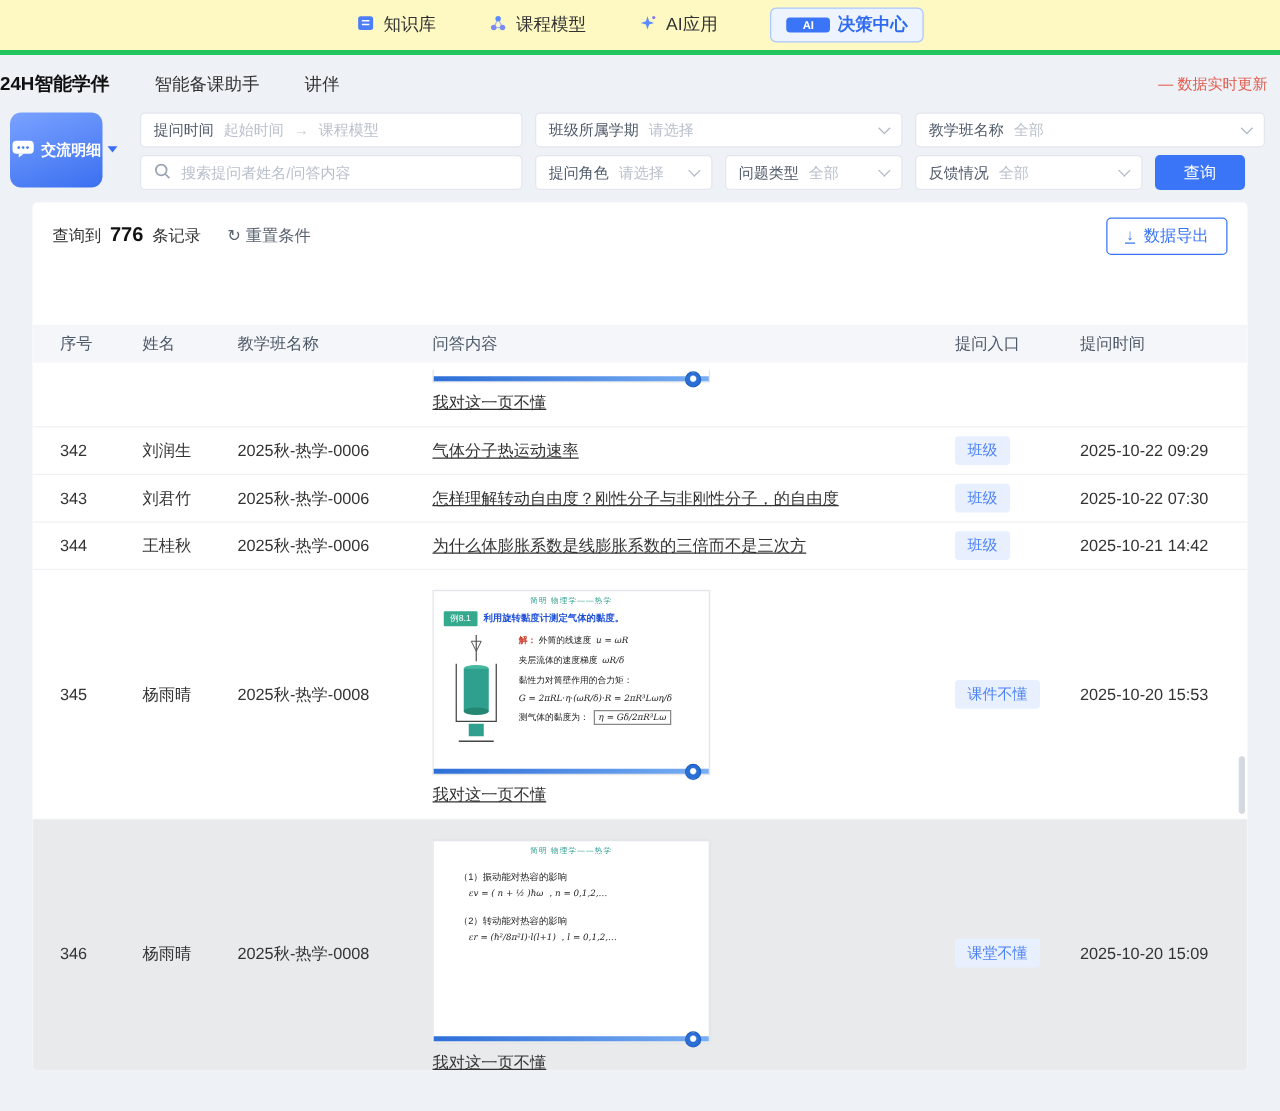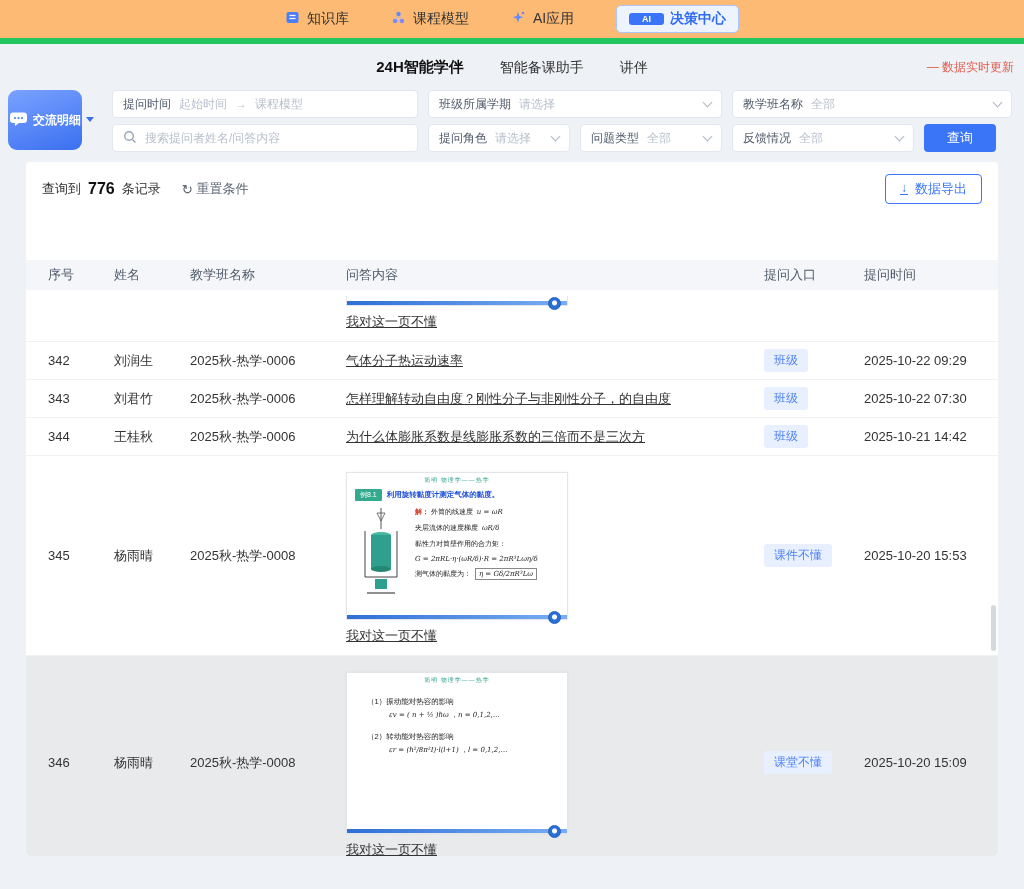--- a/index.html
+++ b/index.html
@@ -2,28 +2,28 @@
 <html><head>
 <meta charset="utf-8">
 <style>
   * { margin:0; padding:0; box-sizing:border-box; }
   html,body { width:1024px; }
   body {
     height:889px; background:#eef1f6; color:#333;
     font-family:"Liberation Sans","DejaVu Sans",sans-serif; font-size:13px; overflow:hidden;
   }
   
-  .topnav { height:44px; background:#fdba74; border-bottom:6px solid #22c55e;
+  .topnav { height:44px; background:#fef9c3; border-bottom:4px solid #22c55e;
     display:flex; align-items:center; justify-content:center; gap:42px; }
   .nav-item { display:flex; align-items:center; gap:7px; font-size:14px; color:#333; cursor:pointer; }
   .ai-pill { border:1px solid #a9c6ff; background:#eef4ff; border-radius:5px; padding:4px 12px;
     display:flex; align-items:center; gap:6px; color:#2f6bf0; font-weight:bold; }
   .ai-chip { background:#3a75f8; color:#fff; font-size:9px; font-weight:bold; border-radius:3px; padding:1px 13px; }
   
-  .tabbar { height:46px; position:relative; display:flex; align-items:center; justify-content:center; }
+  .tabbar { height:46px; position:relative; display:flex; align-items:center; }
   .tabs { display:flex; gap:36px; align-items:baseline; }
   .tab { font-size:14px; color:#333; cursor:pointer; }
   .tab.active { font-weight:bold; font-size:15px; color:#111; }
   .live-note { position:absolute; right:10px; top:15px; color:#e05c4e; font-size:12px; }
   
   .filter-area { display:flex; padding:0 12px 0 8px; gap:16px; }
   .detail-wrap { position:relative; width:88px; flex:0 0 88px; }
   .detail-btn { width:74px; height:60px; border:none; border-radius:9px; cursor:pointer;
     background:linear-gradient(160deg,#7aa2ff,#3a6ff0); color:#fff; font-size:12px; font-weight:bold;
     display:flex; flex-direction:row; align-items:center; justify-content:center; gap:4px;
@@ -81,21 +81,21 @@
   .s1-titleline { display:flex; gap:5px; align-items:center; margin:4px 8px 2px; }
   .s1-badge { background:#35a98e; color:#fff; font-size:7px; padding:1px 5px; border-radius:1px; }
   .s1-titletext { color:#1d4fd7; font-size:7.5px; font-weight:bold; }
   .s1-body { display:flex; gap:6px; padding:2px 6px; }
   .s1-lines { font-size:7px; color:#222; display:flex; flex-direction:column; gap:6px; padding-top:2px; }
   .s1-lines i { font-family:"DejaVu Serif",serif; font-style:italic; }
   .red { color:#d23c2a; font-weight:bold; }
   .boxed { border:1px solid #888; padding:1px 3px; font-family:"DejaVu Serif",serif; font-style:italic; }
   .s2 { height:162px; }
   .s2-item { font-size:7.5px; color:#222; margin:12px 0 3px 20px; }
-  .s2-f { font-size:7px; color:#222; margin-left:42px; font-family:"DejaVu Serif",serif; font-style:italic; }
+  .s2-f { font-size:7px; color:#222; margin-left:28px; font-family:"DejaVu Serif",serif; font-style:italic; }
   .s3 { height:60px; }
   .scroll-thumb { position:absolute; right:2px; top:443px; width:5px; height:46px; background:#d4d8df; border-radius:3px; }
   .empty { }
 </style>
 </head>
 <body>
 
 <header class="topnav">
   <div class="nav-item">
     <span>

